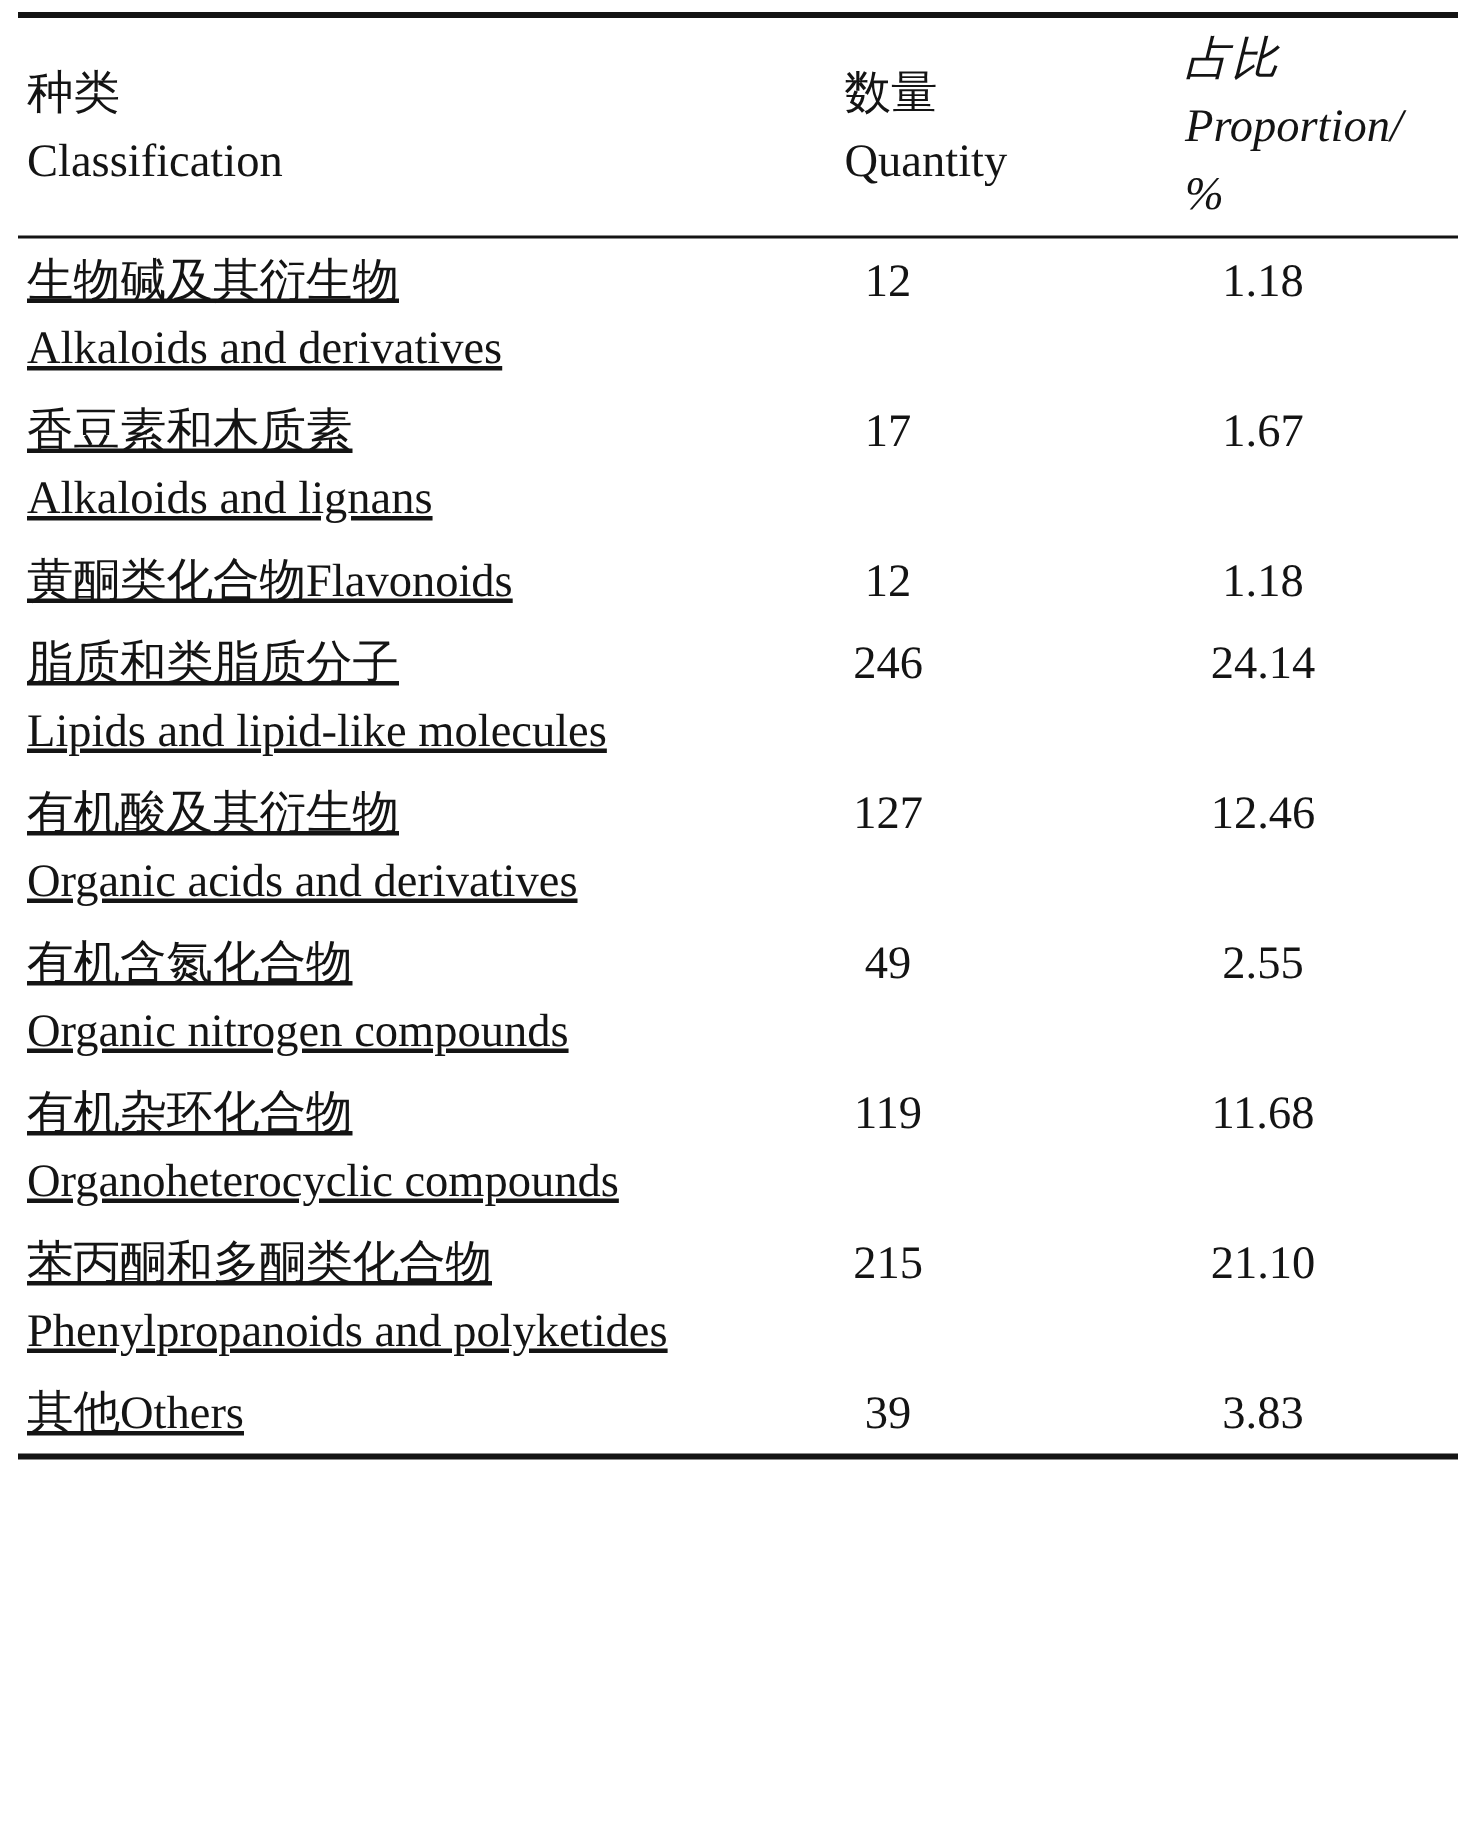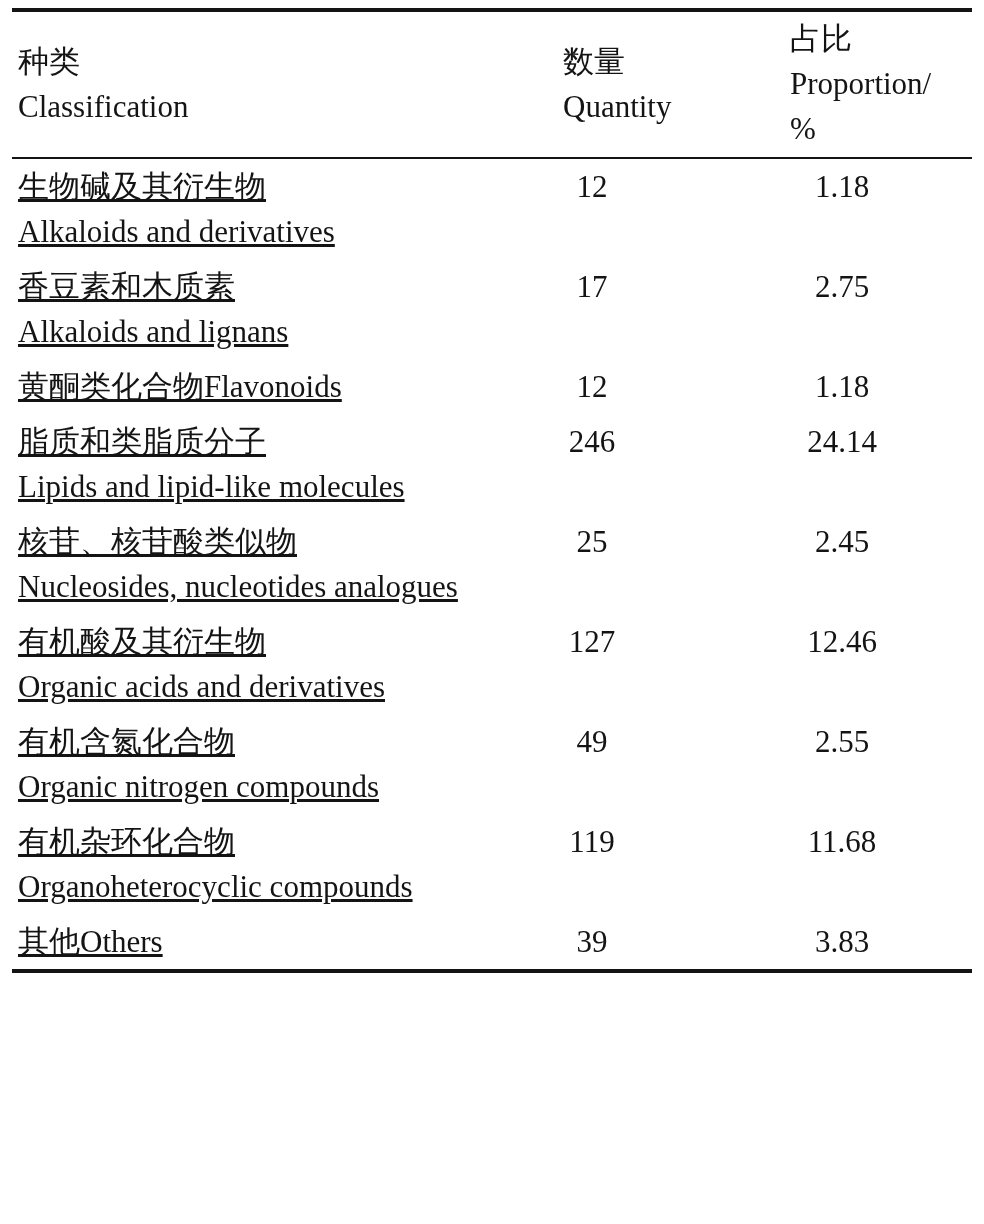--- a/index.html
+++ b/index.html
@@ -35,21 +35,21 @@
     white-space: nowrap;
   }
   thead th {
     border-bottom: 2px solid #141414;
     vertical-align: middle;
     text-align: left;
     padding: 4px 0 6px 0;
   }
   thead th.h1 { padding-left: 6px; }
   thead th.h2 { padding-left: 91px; }
-  thead th.h3 { padding-left: 78px; }
+  thead th.h3 { padding-left: 78px; font-style: italic; }
   thead th span { display: block; }
 
   td.c1 { text-align: left; padding-left: 6px; }
   td.c1 div { display: block; text-decoration: underline; }
   td.c2, td.c3 { text-align: center; }
 </style>
 </head>
 <body>
 
 <table class="paper-table">
@@ -83,45 +83,37 @@
       </td>
       <td class="c2">12</td>
       <td class="c3">1.18</td>
     </tr>
     <tr>
       <td class="c1">
         <div>香豆素和木质素</div>
         <div>Alkaloids and lignans</div>
       </td>
       <td class="c2">17</td>
-      <td class="c3">2.75</td>
+      <td class="c3">1.67</td>
     </tr>
     <tr>
       <td class="c1">
         <div>黄酮类化合物Flavonoids</div>
         <div></div>
       </td>
       <td class="c2">12</td>
       <td class="c3">1.18</td>
     </tr>
     <tr>
       <td class="c1">
         <div>脂质和类脂质分子</div>
         <div>Lipids and lipid-like molecules</div>
       </td>
       <td class="c2">246</td>
       <td class="c3">24.14</td>
-    </tr>
-    <tr>
-      <td class="c1">
-        <div>核苷、核苷酸类似物</div>
-        <div>Nucleosides, nucleotides analogues</div>
-      </td>
-      <td class="c2">25</td>
-      <td class="c3">2.45</td>
     </tr>
     <tr>
       <td class="c1">
         <div>有机酸及其衍生物</div>
         <div>Organic acids and derivatives</div>
       </td>
       <td class="c2">127</td>
       <td class="c3">12.46</td>
     </tr>
     <tr>
@@ -135,20 +127,28 @@
     <tr>
       <td class="c1">
         <div>有机杂环化合物</div>
         <div>Organoheterocyclic compounds</div>
       </td>
       <td class="c2">119</td>
       <td class="c3">11.68</td>
     </tr>
     <tr>
       <td class="c1">
+        <div>苯丙酮和多酮类化合物</div>
+        <div>Phenylpropanoids and polyketides</div>
+      </td>
+      <td class="c2">215</td>
+      <td class="c3">21.10</td>
+    </tr>
+    <tr>
+      <td class="c1">
         <div>其他Others</div>
         <div></div>
       </td>
       <td class="c2">39</td>
       <td class="c3">3.83</td>
     </tr>
   </tbody>
 </table>
 
 </body></html>

